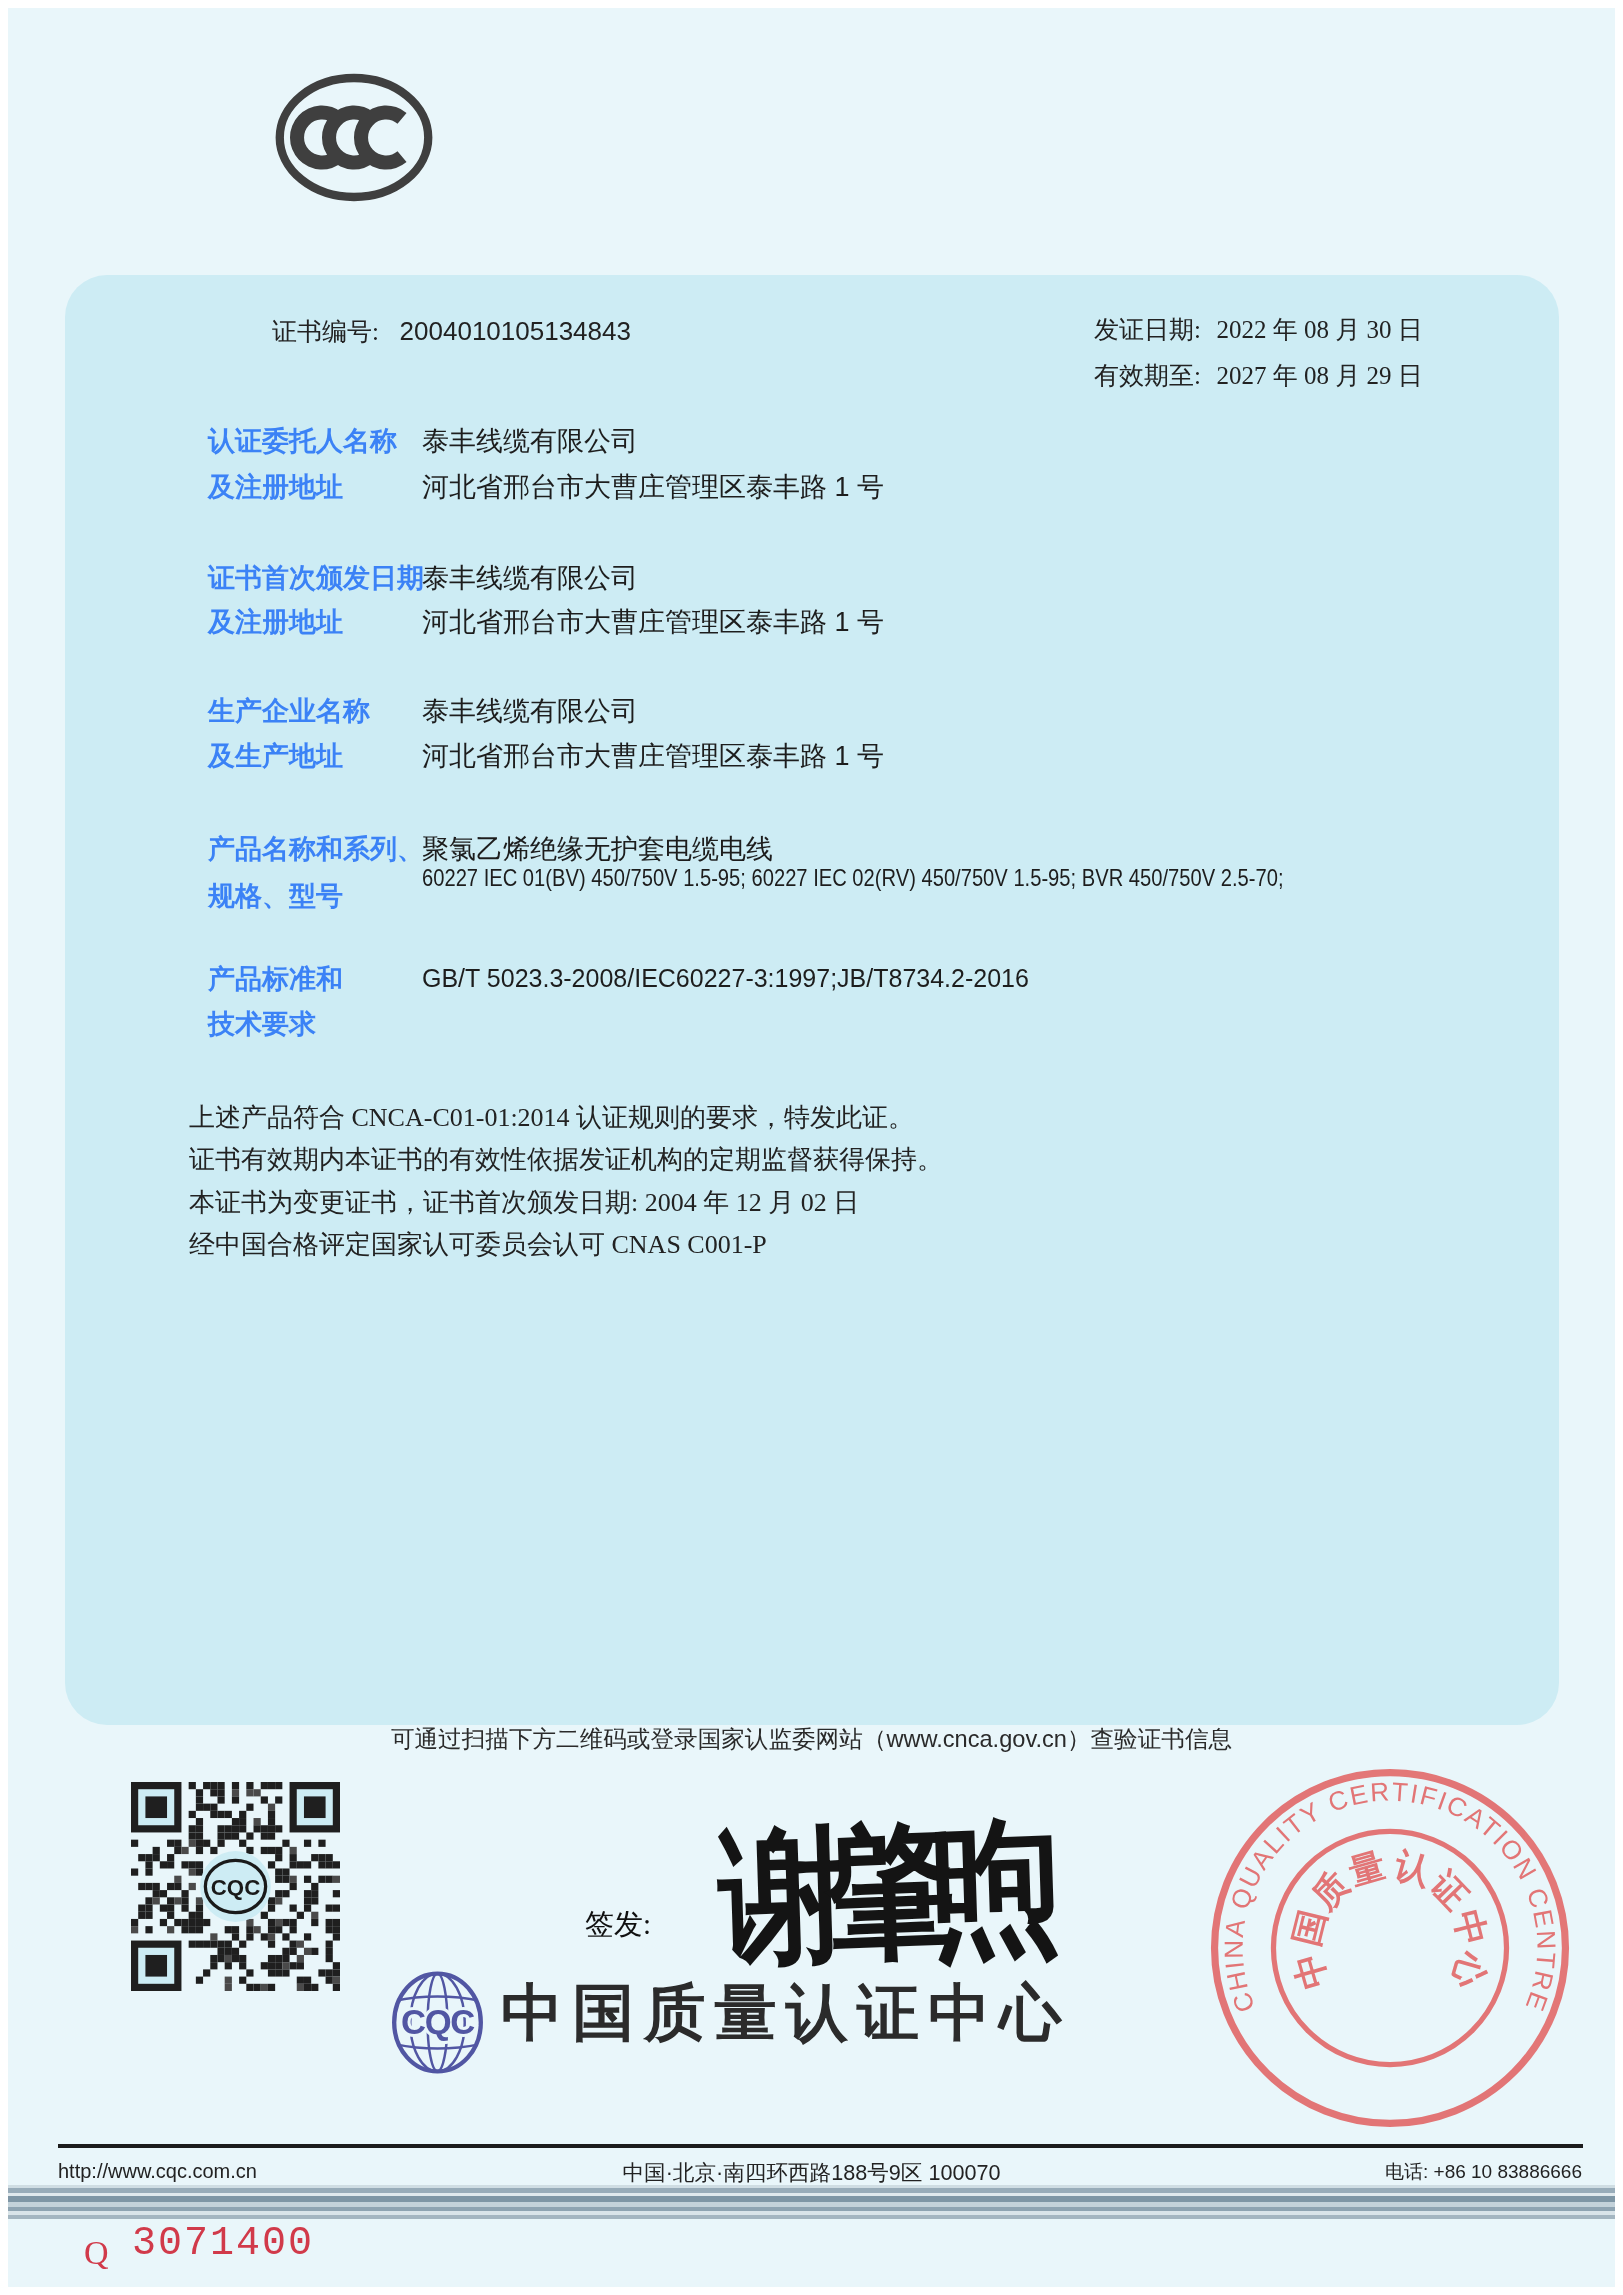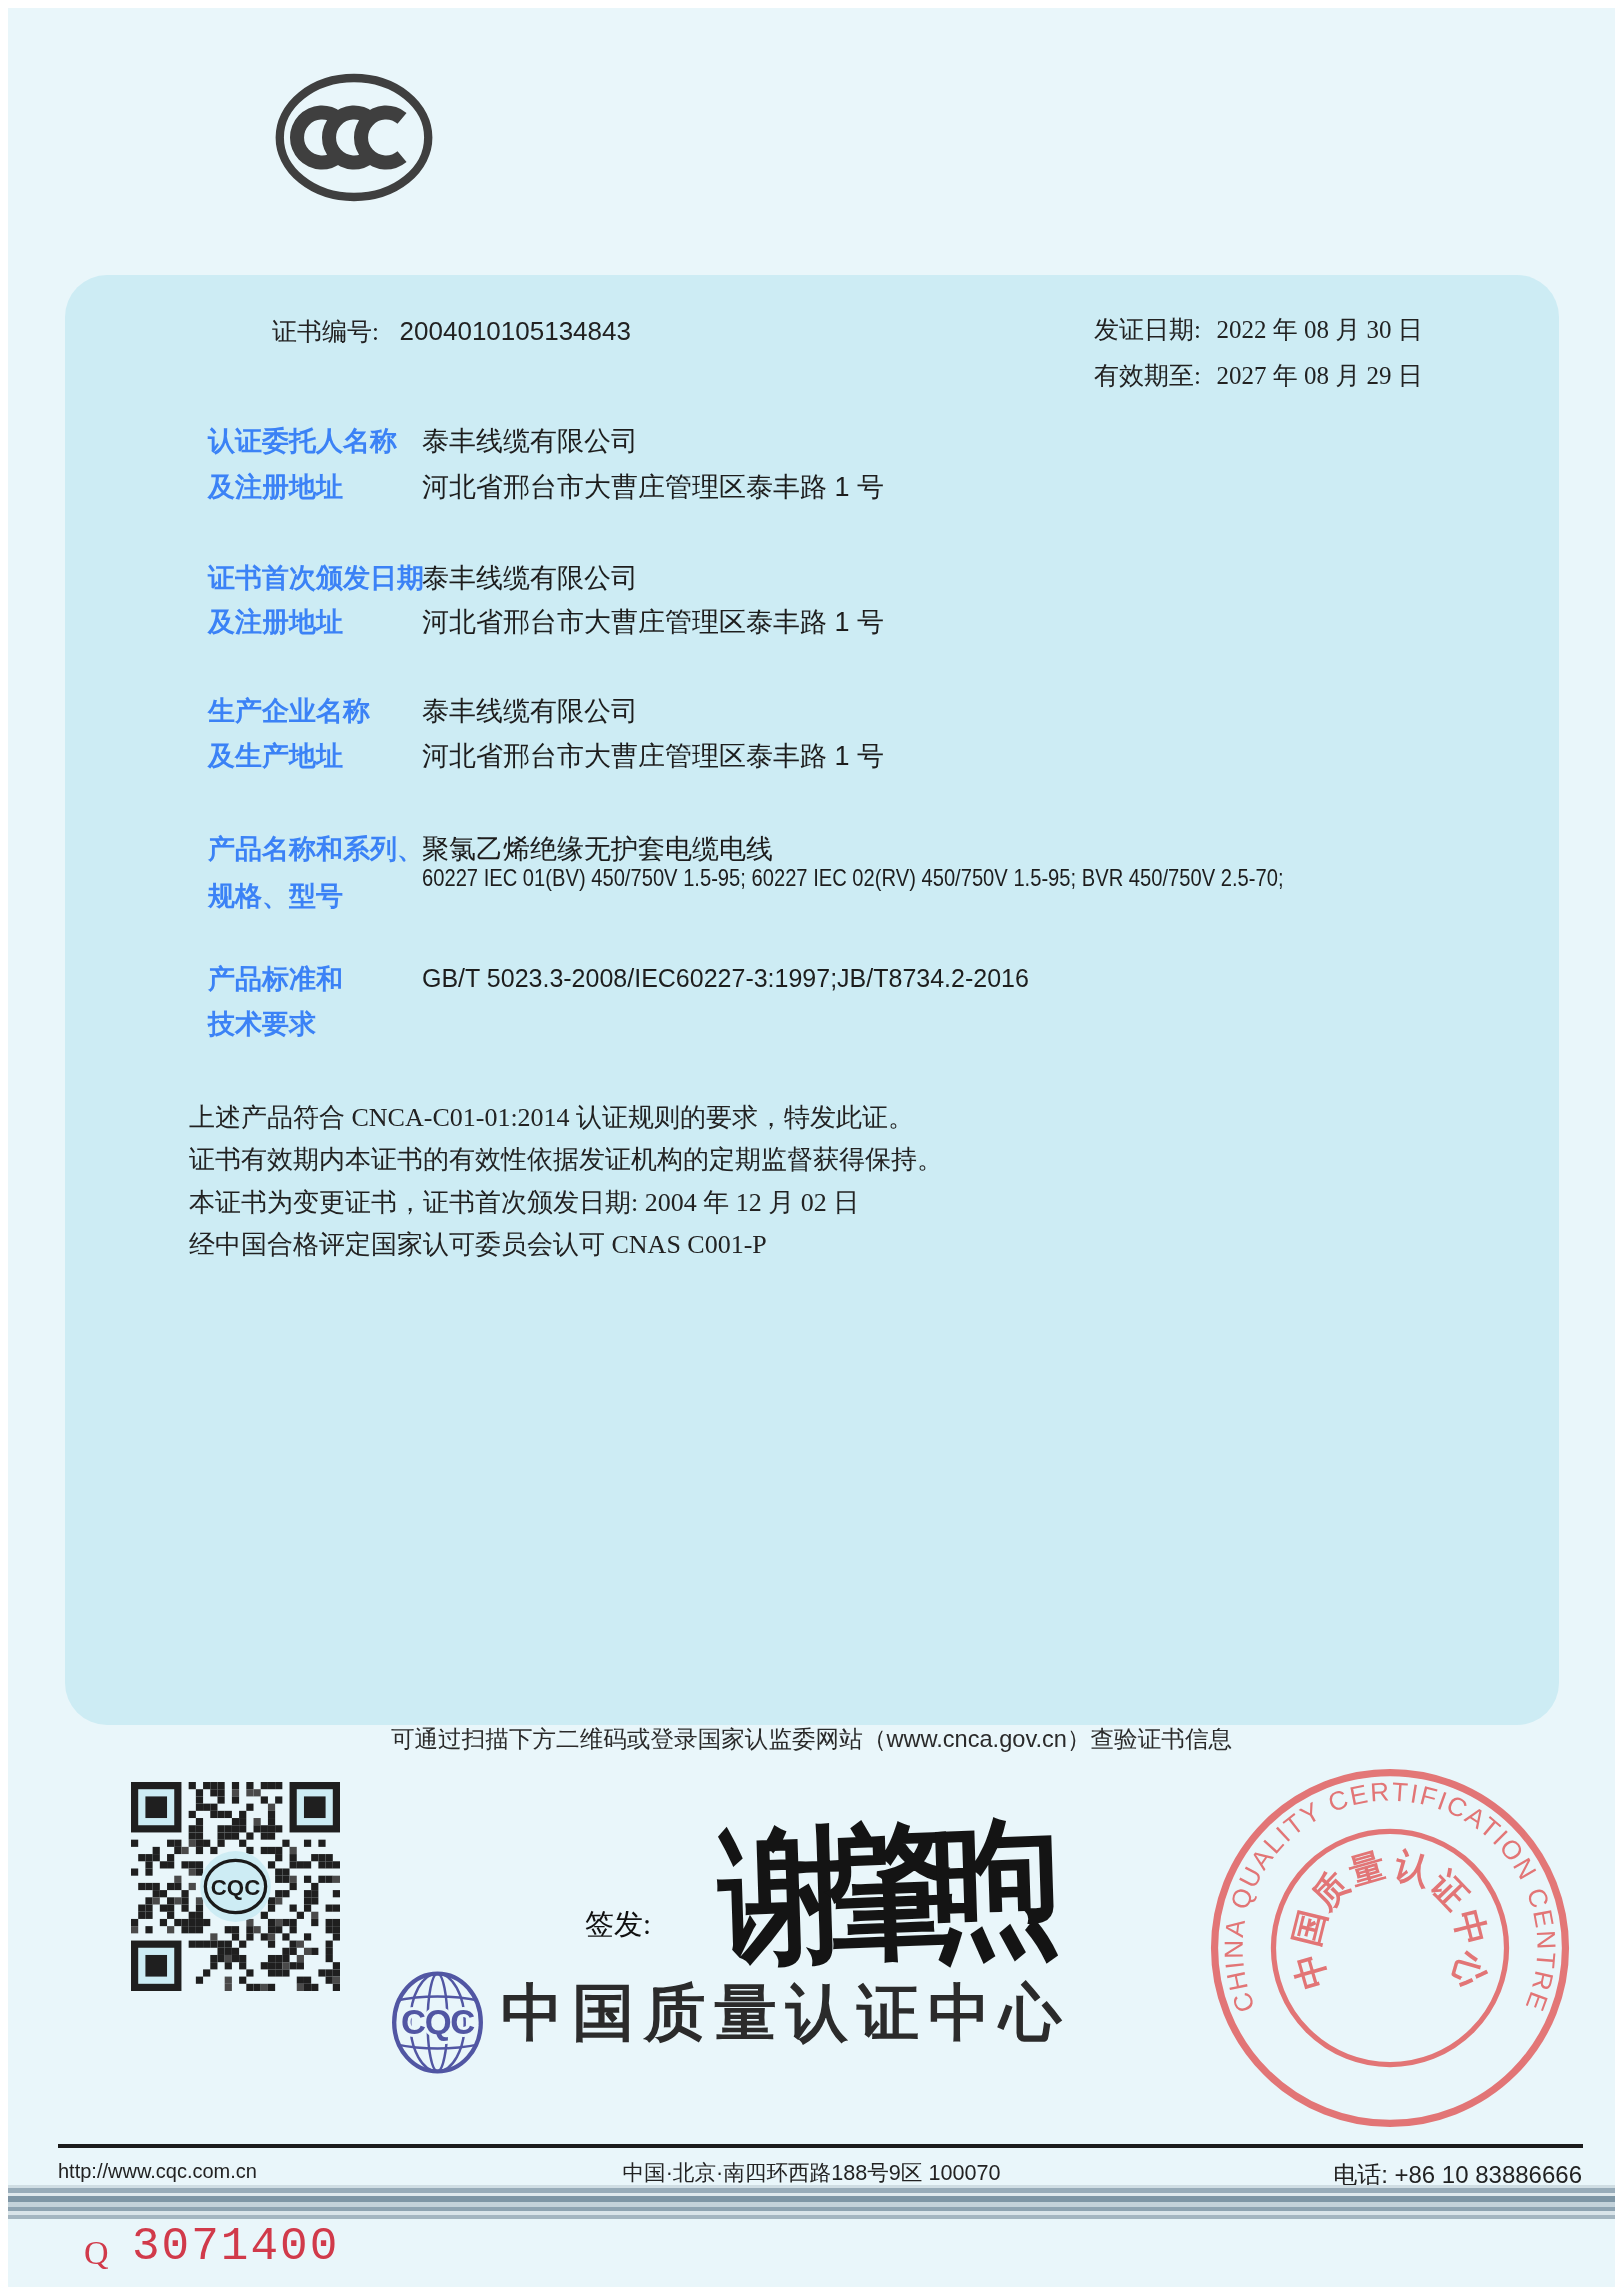--- a/index.html
+++ b/index.html
@@ -39,34 +39,34 @@
     left:717px;top:1826px;font-size:131px;letter-spacing:-26px;line-height:1;
     font-weight:bold;color:#141414;
     font-family:"Liberation Serif","DejaVu Serif",serif;
     transform:scaleY(1.12) rotate(-2deg);transform-origin:left top;
   }
   .cqcText{
     left:501px;top:1982px;font-size:62px;letter-spacing:9.2px;font-weight:600;
     color:#2b2b2b;line-height:1;
   }
   .rule{left:58px;top:2144px;width:1525px;height:3.9px;background:#1c1c1c;}
-  .footTxt{font-size:24px;color:#222;}
+  .footTxt{font-size:19px;color:#222;}
   .mono{font-family:Liberation Sans, sans-serif;}
   .band{
     position:absolute;left:7.9px;right:7.9px;top:2185px;height:34px;
     background:repeating-linear-gradient(180deg,
       #cfdde3 0 3.3px,#98acb9 3.3px 7.9px,#e0e9ed 7.9px 11px,#7e96a5 11px 17px,
       #c3d2da 17px 21.6px,#8ea4b2 21.6px 26px,#d9e4e9 26px 30px,#a4b6c1 30px 34px);
   }
   .serialQ{
     left:84px;top:2232px;font-size:34px;color:var(--serialred);
     font-family:"Liberation Serif","DejaVu Serif",serif;
   }
   .serialNum{
-    left:132px;top:2224px;font-size:46px;letter-spacing:2px;color:var(--serialred);
+    left:132px;top:2224px;font-size:40px;letter-spacing:2px;color:var(--serialred);
     font-family:"Liberation Mono","DejaVu Sans Mono",monospace;line-height:1;
   }
   svg{display:block;}
 </style>
 </head>
 <body>
 
 <div class="page">
   <div class="paper"></div>
   <div class="panel"></div>

